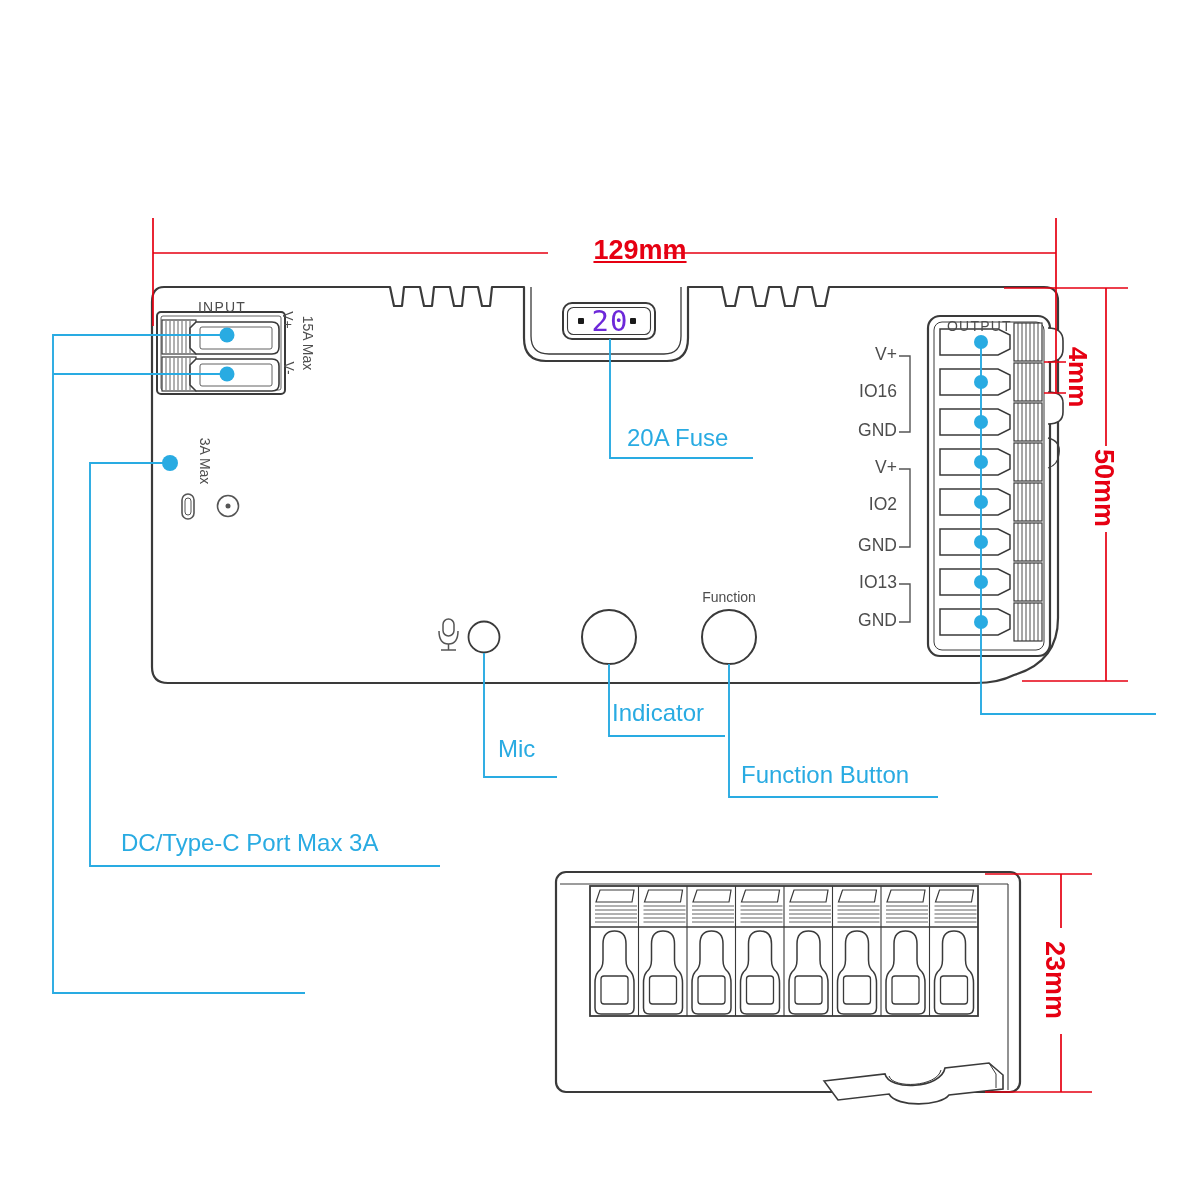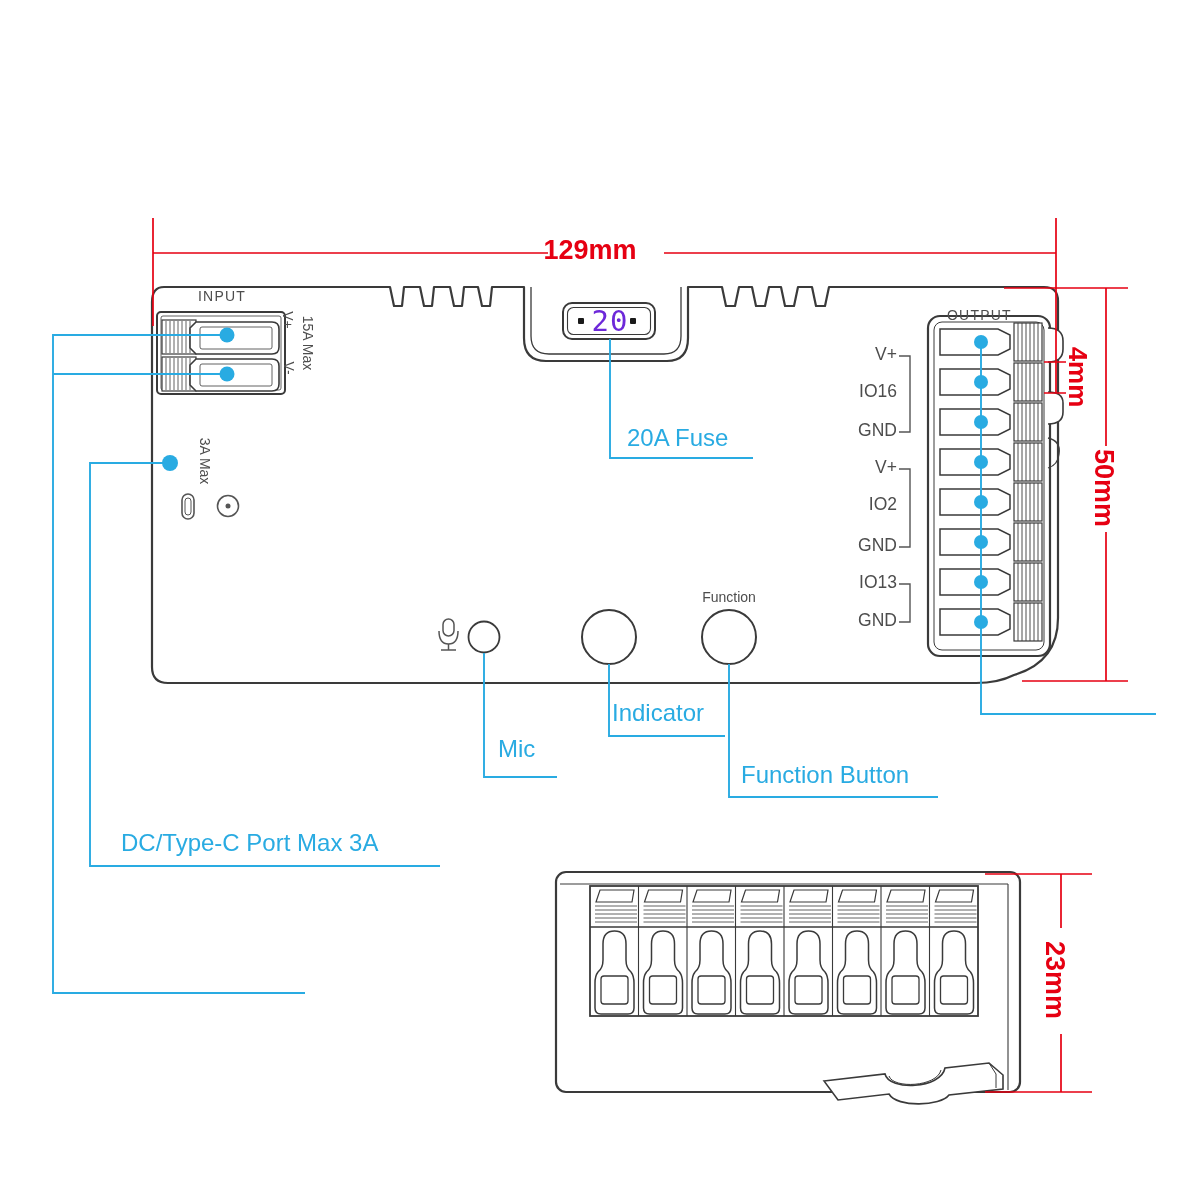--- a/index.html
+++ b/index.html
@@ -6,21 +6,21 @@
   .stage{position:relative;width:1200px;height:1200px;background:#fff;overflow:hidden;
          font-family:"Liberation Sans",sans-serif;}
   .stage svg{position:absolute;left:0;top:0;}
   .t{position:absolute;color:var(--muted);white-space:nowrap;line-height:1.05;}
   .cy{color:var(--cyan);font-size:24px;}
   .rd{color:var(--red);font-weight:bold;}
   .rot{transform:translate(-50%,-50%) rotate(90deg);}
   .ctr{transform:translateX(-50%);}
   .ctrboth{transform:translate(-50%,-50%);}
   .sm{font-size:14px;}
-  .ls{letter-spacing:1.2px;}
+  .ls{letter-spacing:1.2px;margin-top:11px;}
   .pin{font-size:17.5px;width:60px;text-align:right;}
   .fuse{font-family:"DejaVu Sans Mono",monospace;font-weight:normal;font-size:29px;
         color:#6d28d9;letter-spacing:1px;}
   .d129{font-size:27px;}
   .d4{font-size:26px;}
   
   .ink{stroke:var(--ink);fill:none;}
   .inkf{stroke:var(--ink);fill:#fff;}
   .det{stroke:#555;fill:none;}
   .detf{stroke:#555;fill:#fff;}
@@ -171,21 +171,21 @@
     <circle cx="981" cy="382" r="7"></circle>
     <circle cx="981" cy="422" r="7"></circle>
     <circle cx="981" cy="462" r="7"></circle>
     <circle cx="981" cy="502" r="7"></circle>
     <circle cx="981" cy="542" r="7"></circle>
     <circle cx="981" cy="582" r="7"></circle>
     <circle cx="981" cy="622" r="7"></circle>
   </g>
 </svg>
 
-<div class="t rd d129 ctr" style="left:590px;top:236px;">129mm</div>
+<div class="t rd d129 ctr" style="left:640px;top:236px;text-decoration:underline;">129mm</div>
 <div class="t rd d4 rot" style="left:1077px;top:377px;">4mm</div>
 <div class="t rd d129 rot" style="left:1104px;top:488px;">50mm</div>
 <div class="t rd d129 rot" style="left:1055px;top:980px;">23mm</div>
 
 <div class="t sm ls" style="left:198px;top:289px;">INPUT</div>
 <div class="t sm ls" style="left:947px;top:308px;">OUTPUT</div>
 
 <div class="t sm rot" style="left:288px;top:320px;">V+</div>
 <div class="t sm rot" style="left:289px;top:368px;">V-</div>
 <div class="t sm rot" style="left:308px;top:343px;">15A Max</div>

